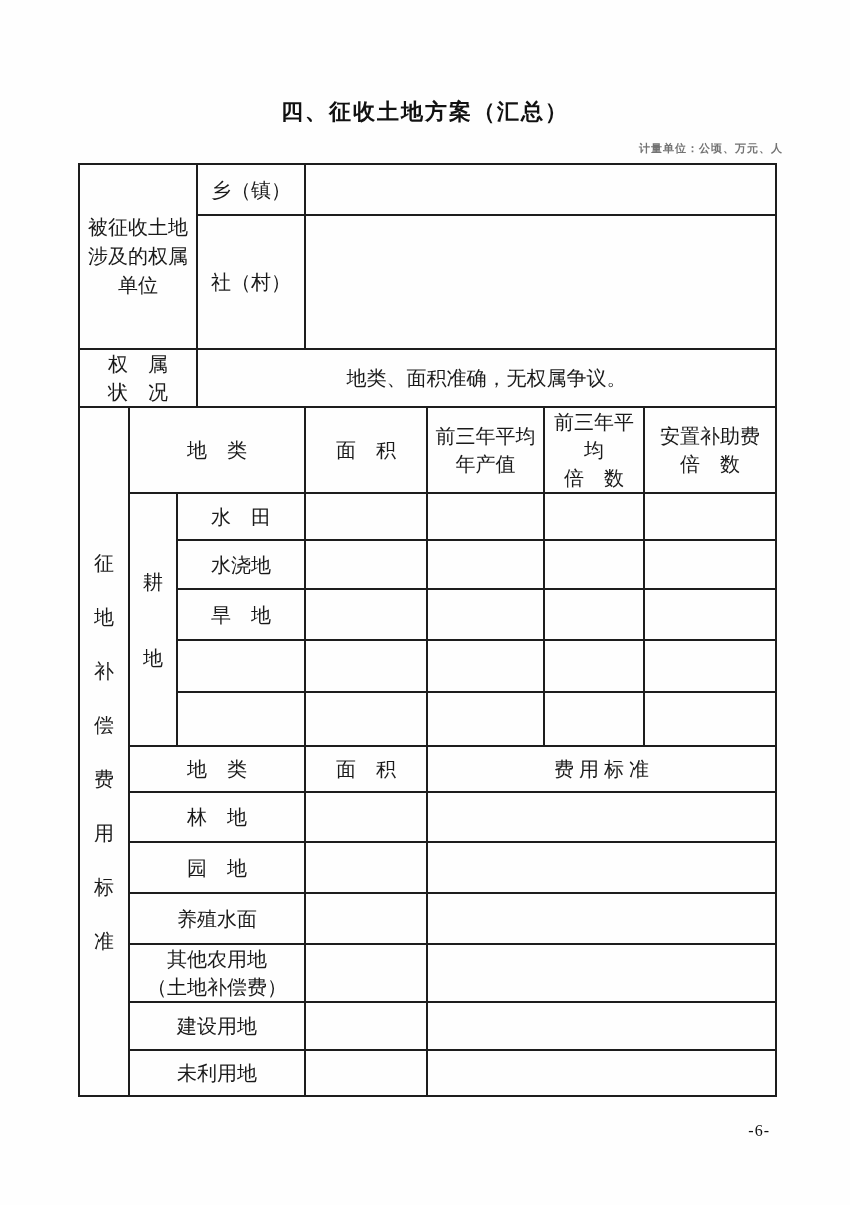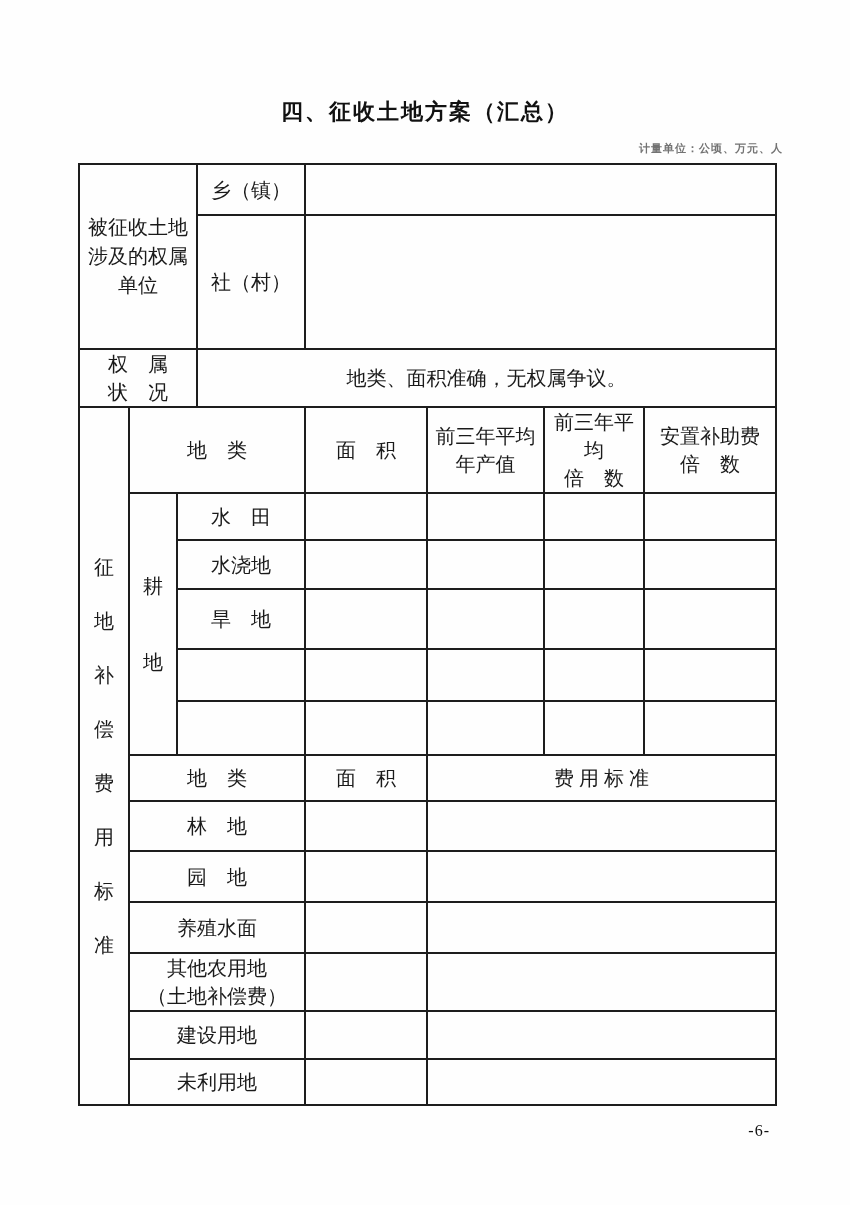--- a/index.html
+++ b/index.html
@@ -158,21 +158,21 @@
         <td></td>
         <td></td>
       </tr>
       <tr style="height:49px">
         <td colspan="2">水浇地</td>
         <td></td>
         <td></td>
         <td></td>
         <td></td>
       </tr>
-      <tr style="height:60px">
+      <tr style="height:51px">
         <td colspan="2">旱　地</td>
         <td></td>
         <td></td>
         <td></td>
         <td></td>
       </tr>
       <tr style="height:52px">
         <td colspan="2"></td>
         <td></td>
         <td></td>

